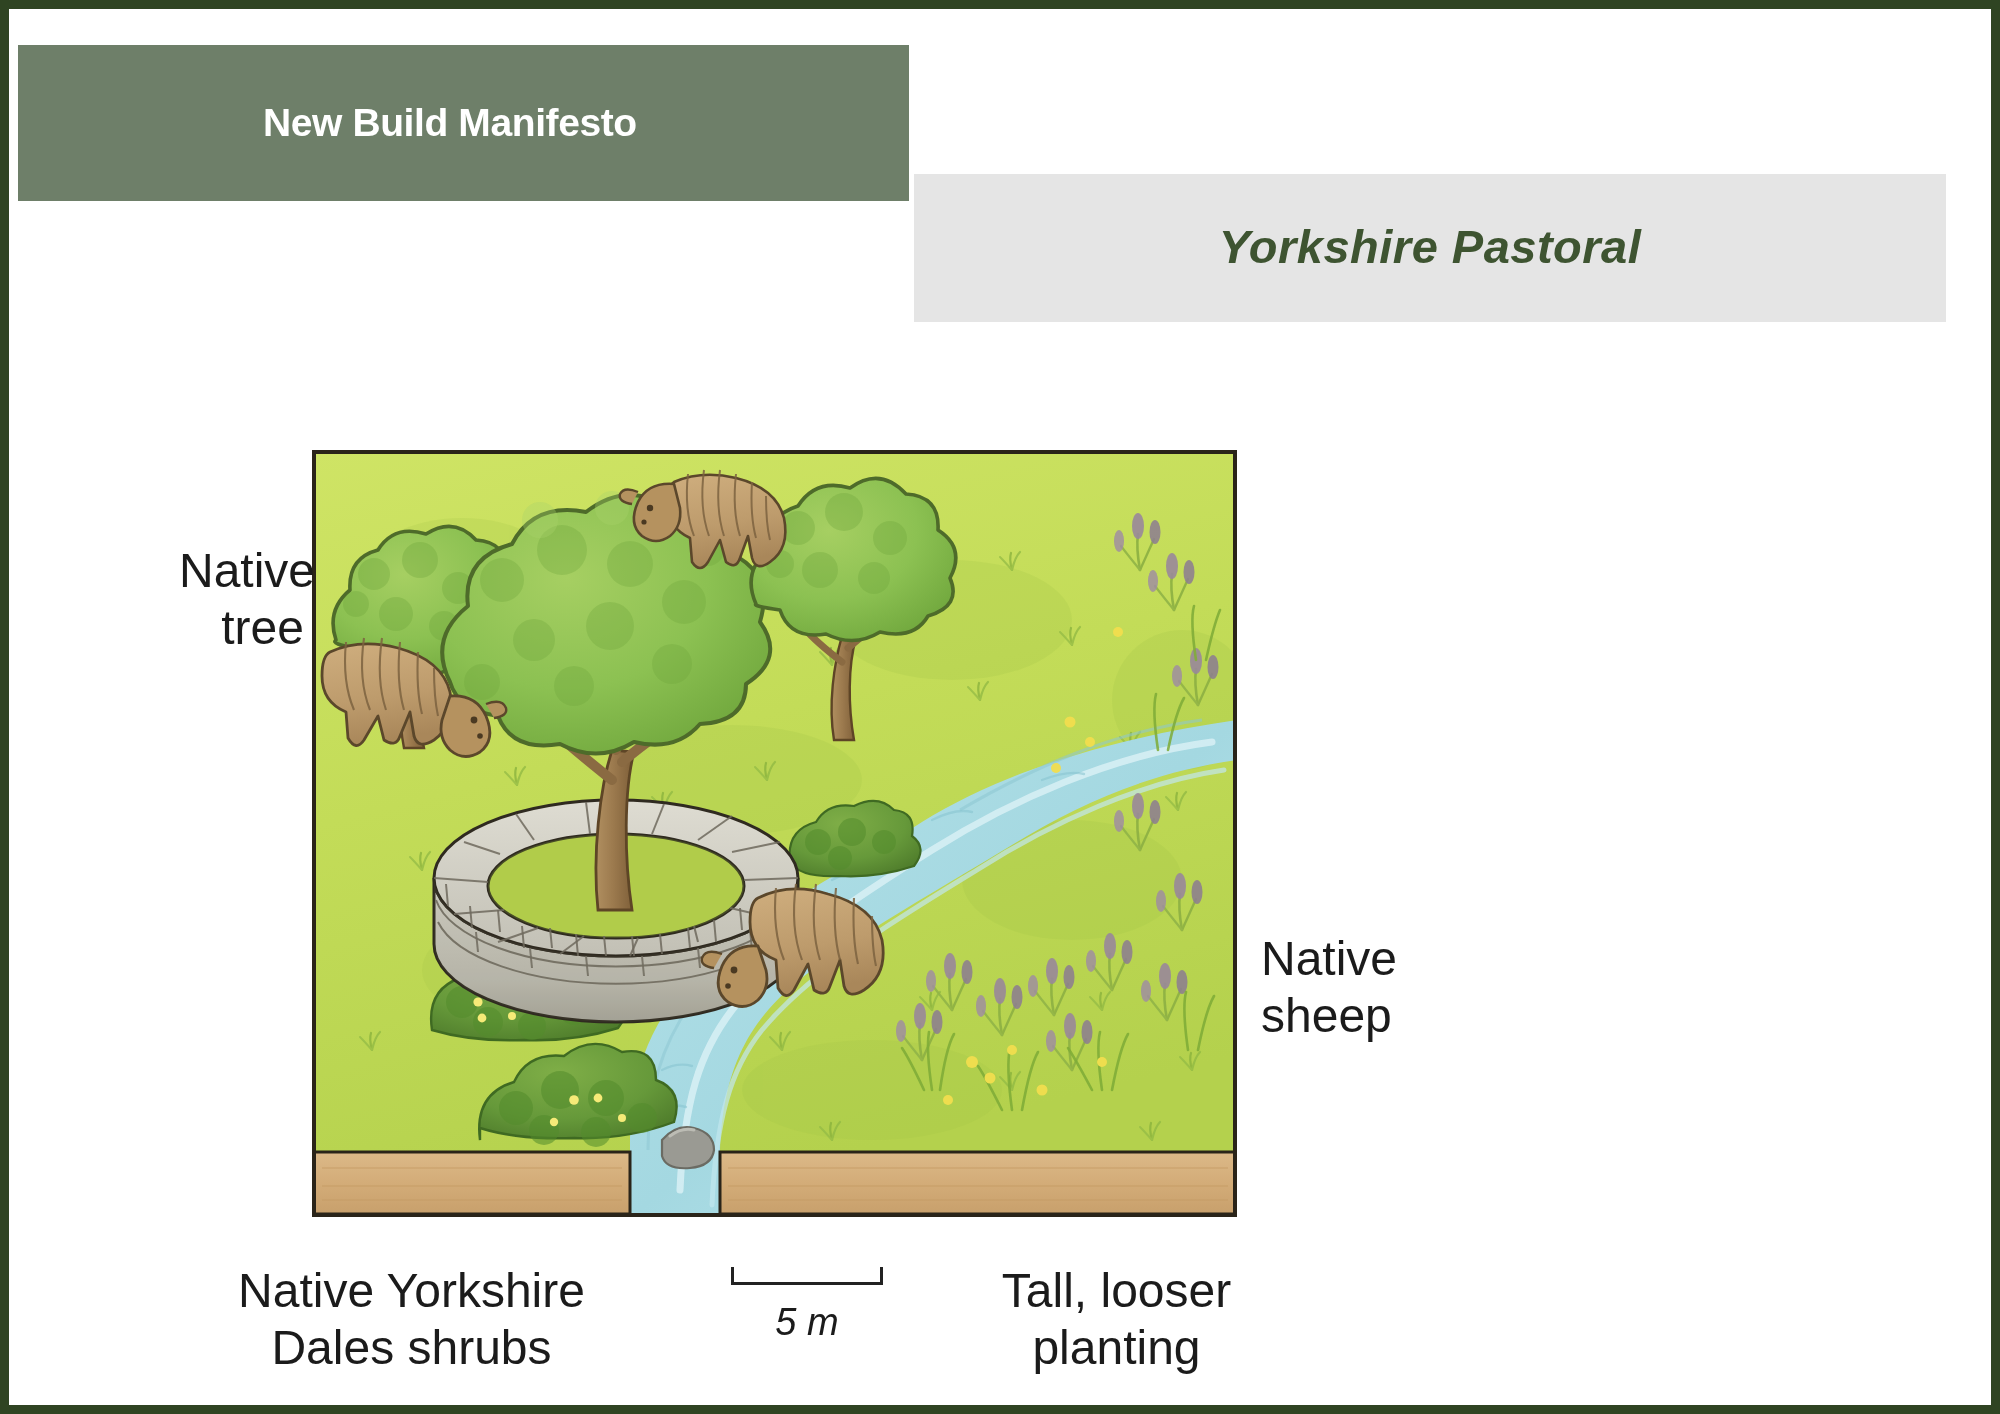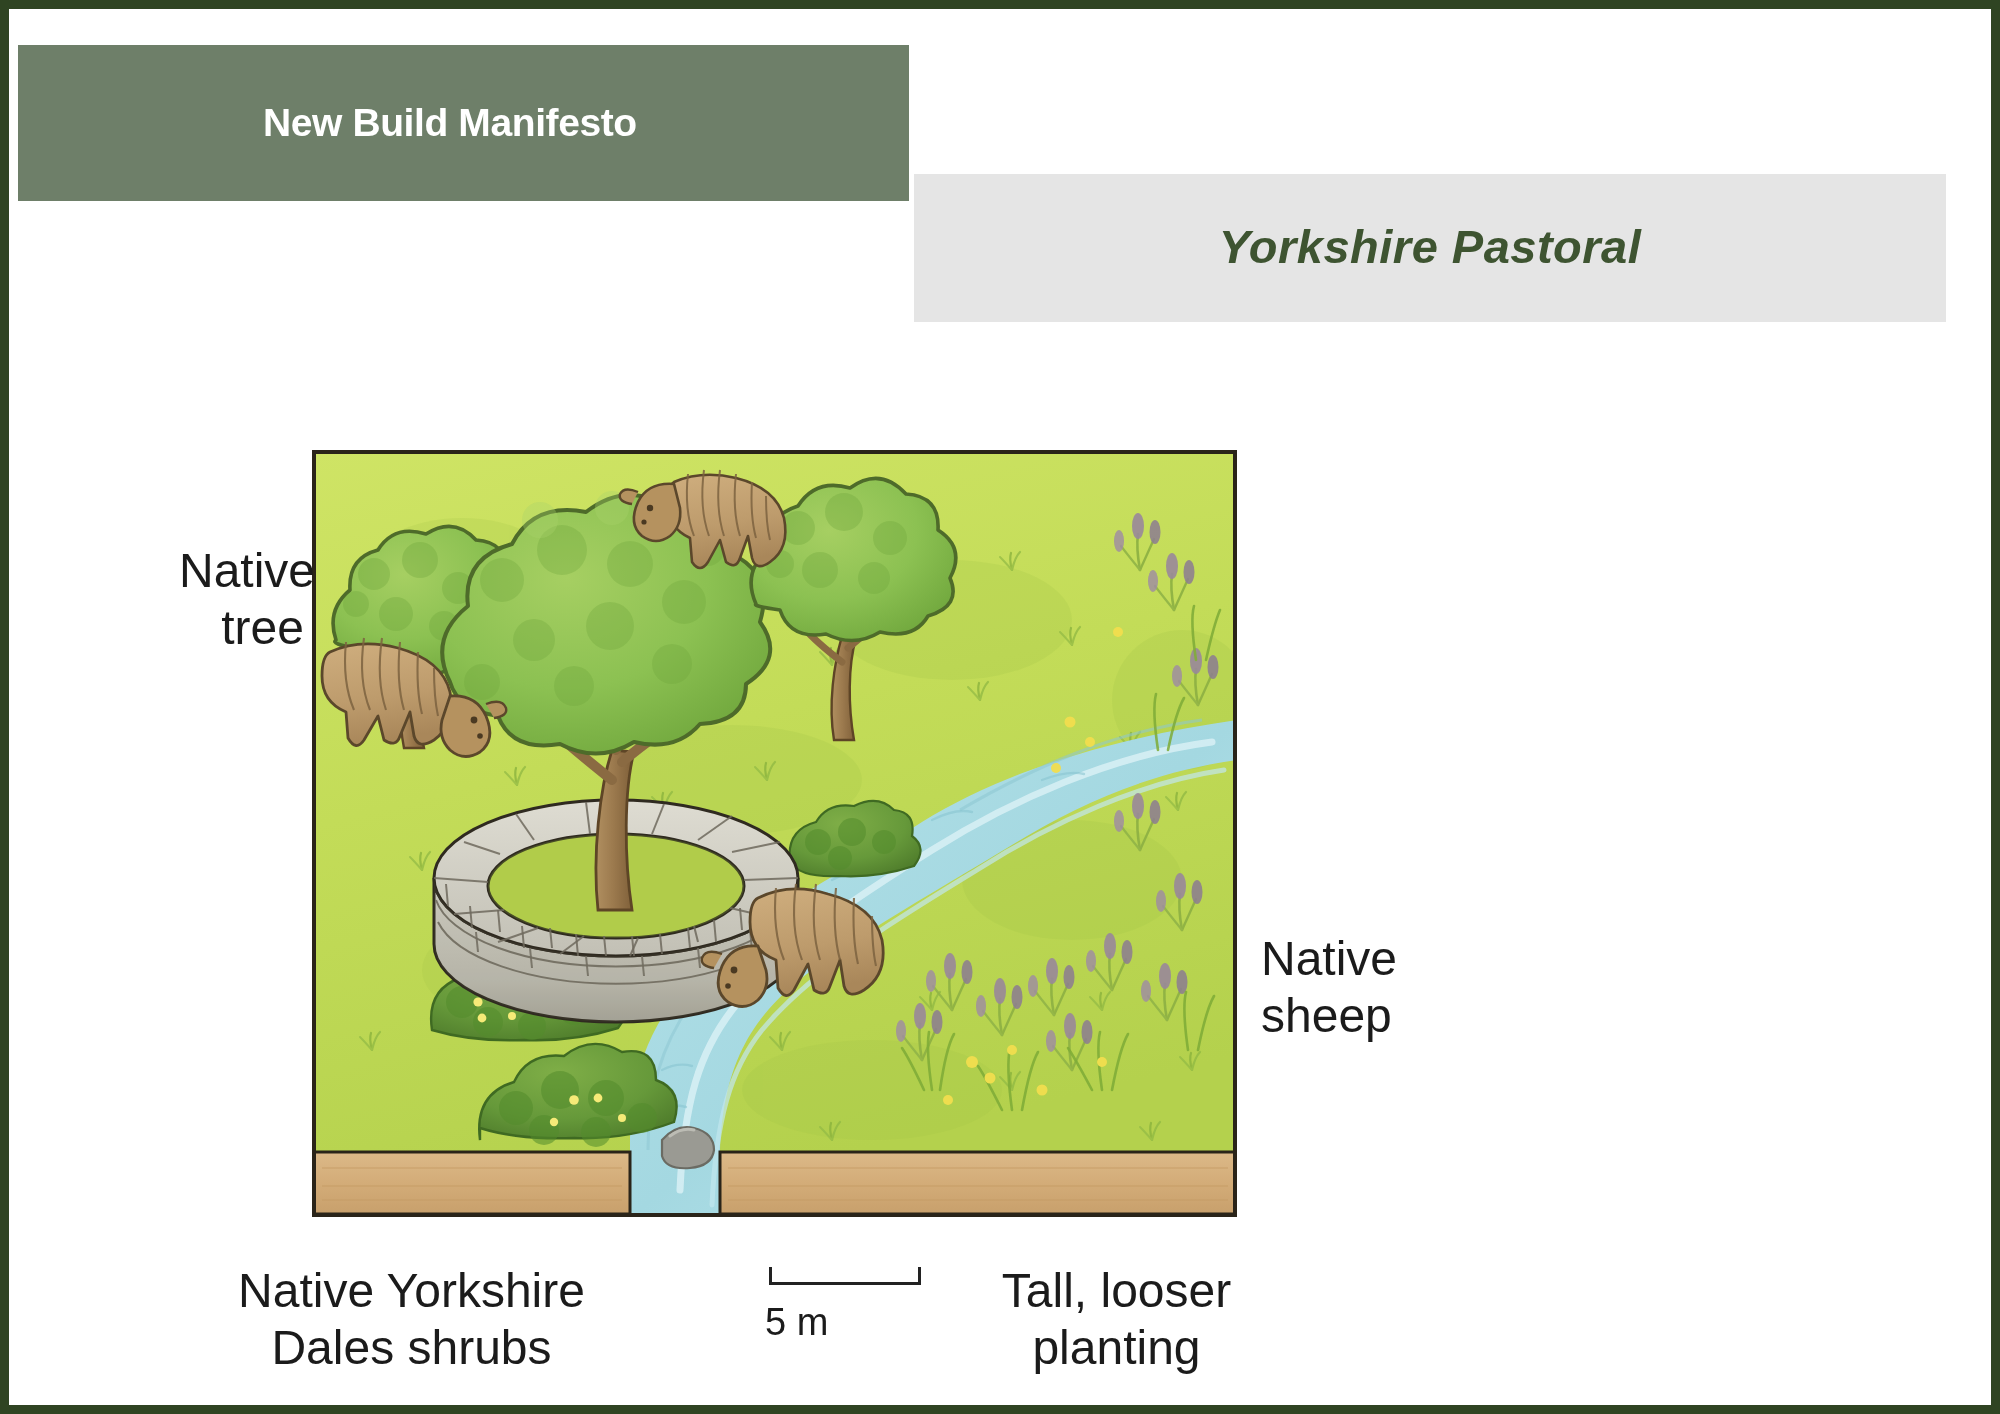--- a/index.html
+++ b/index.html
@@ -78,22 +78,24 @@
     font-family:"Liberation Sans", sans-serif;
   }
   #label-native-tree   { left:170px;  top:534px; text-align:right; width:125px; }
   #label-willow-sheep  { left:1252px; top:922px; text-align:left;  width:260px; }
   #label-shrubs        { left:170px;  top:1254px; text-align:center; width:465px; }
   #label-planting      { left:930px;  top:1254px; text-align:center; width:355px; }
 
   
   #scale-wrap {
     position:absolute;
-    left:756px; top:1258px;
+    left:718px; top:1258px;
     width:160px;
+    text-align:center;
+    font-style:italic;
   }
   #scale-line {
     position:relative;
     height:18px;
     border-bottom:3px solid #222;
     width:152px;
     margin:0 auto;
   }
   #scale-line:before, #scale-line:after {
     content:""; position:absolute; bottom:-3px;

